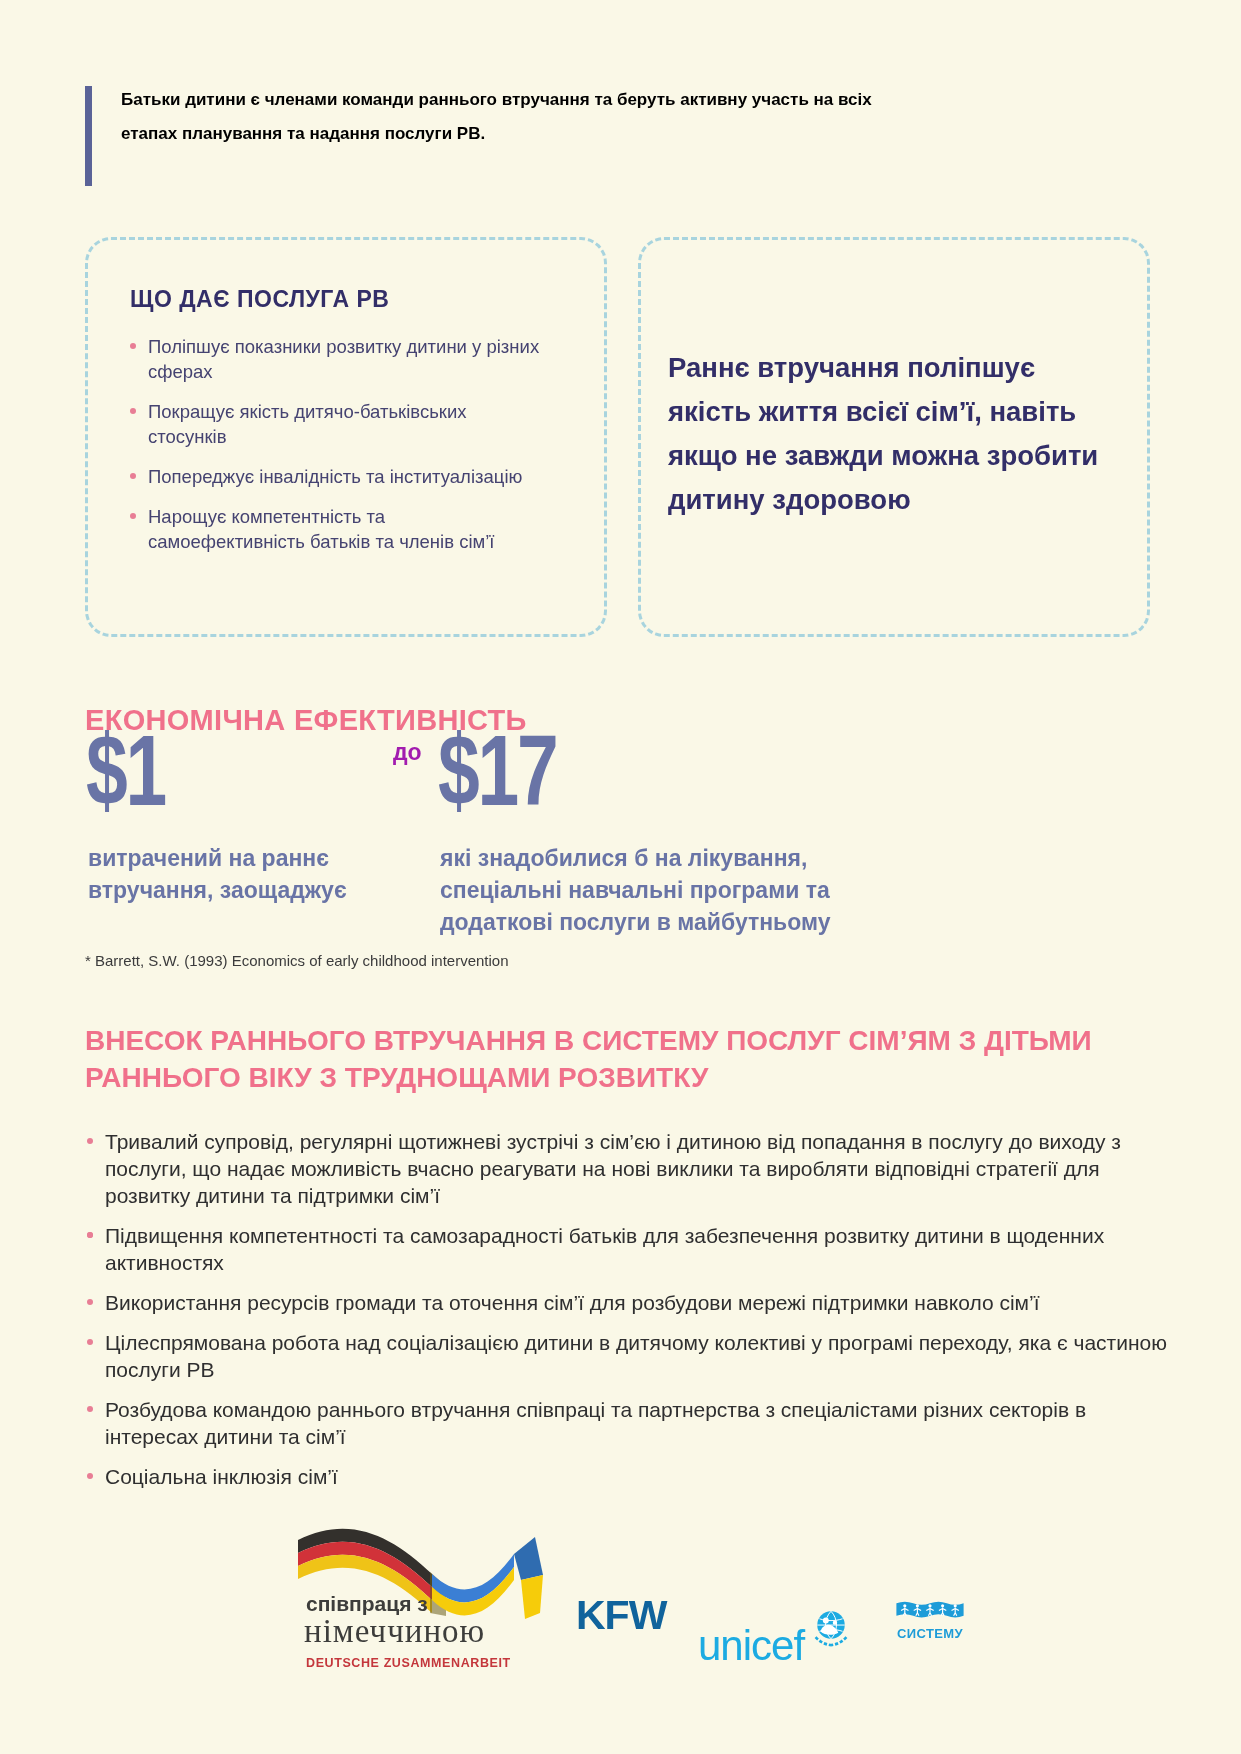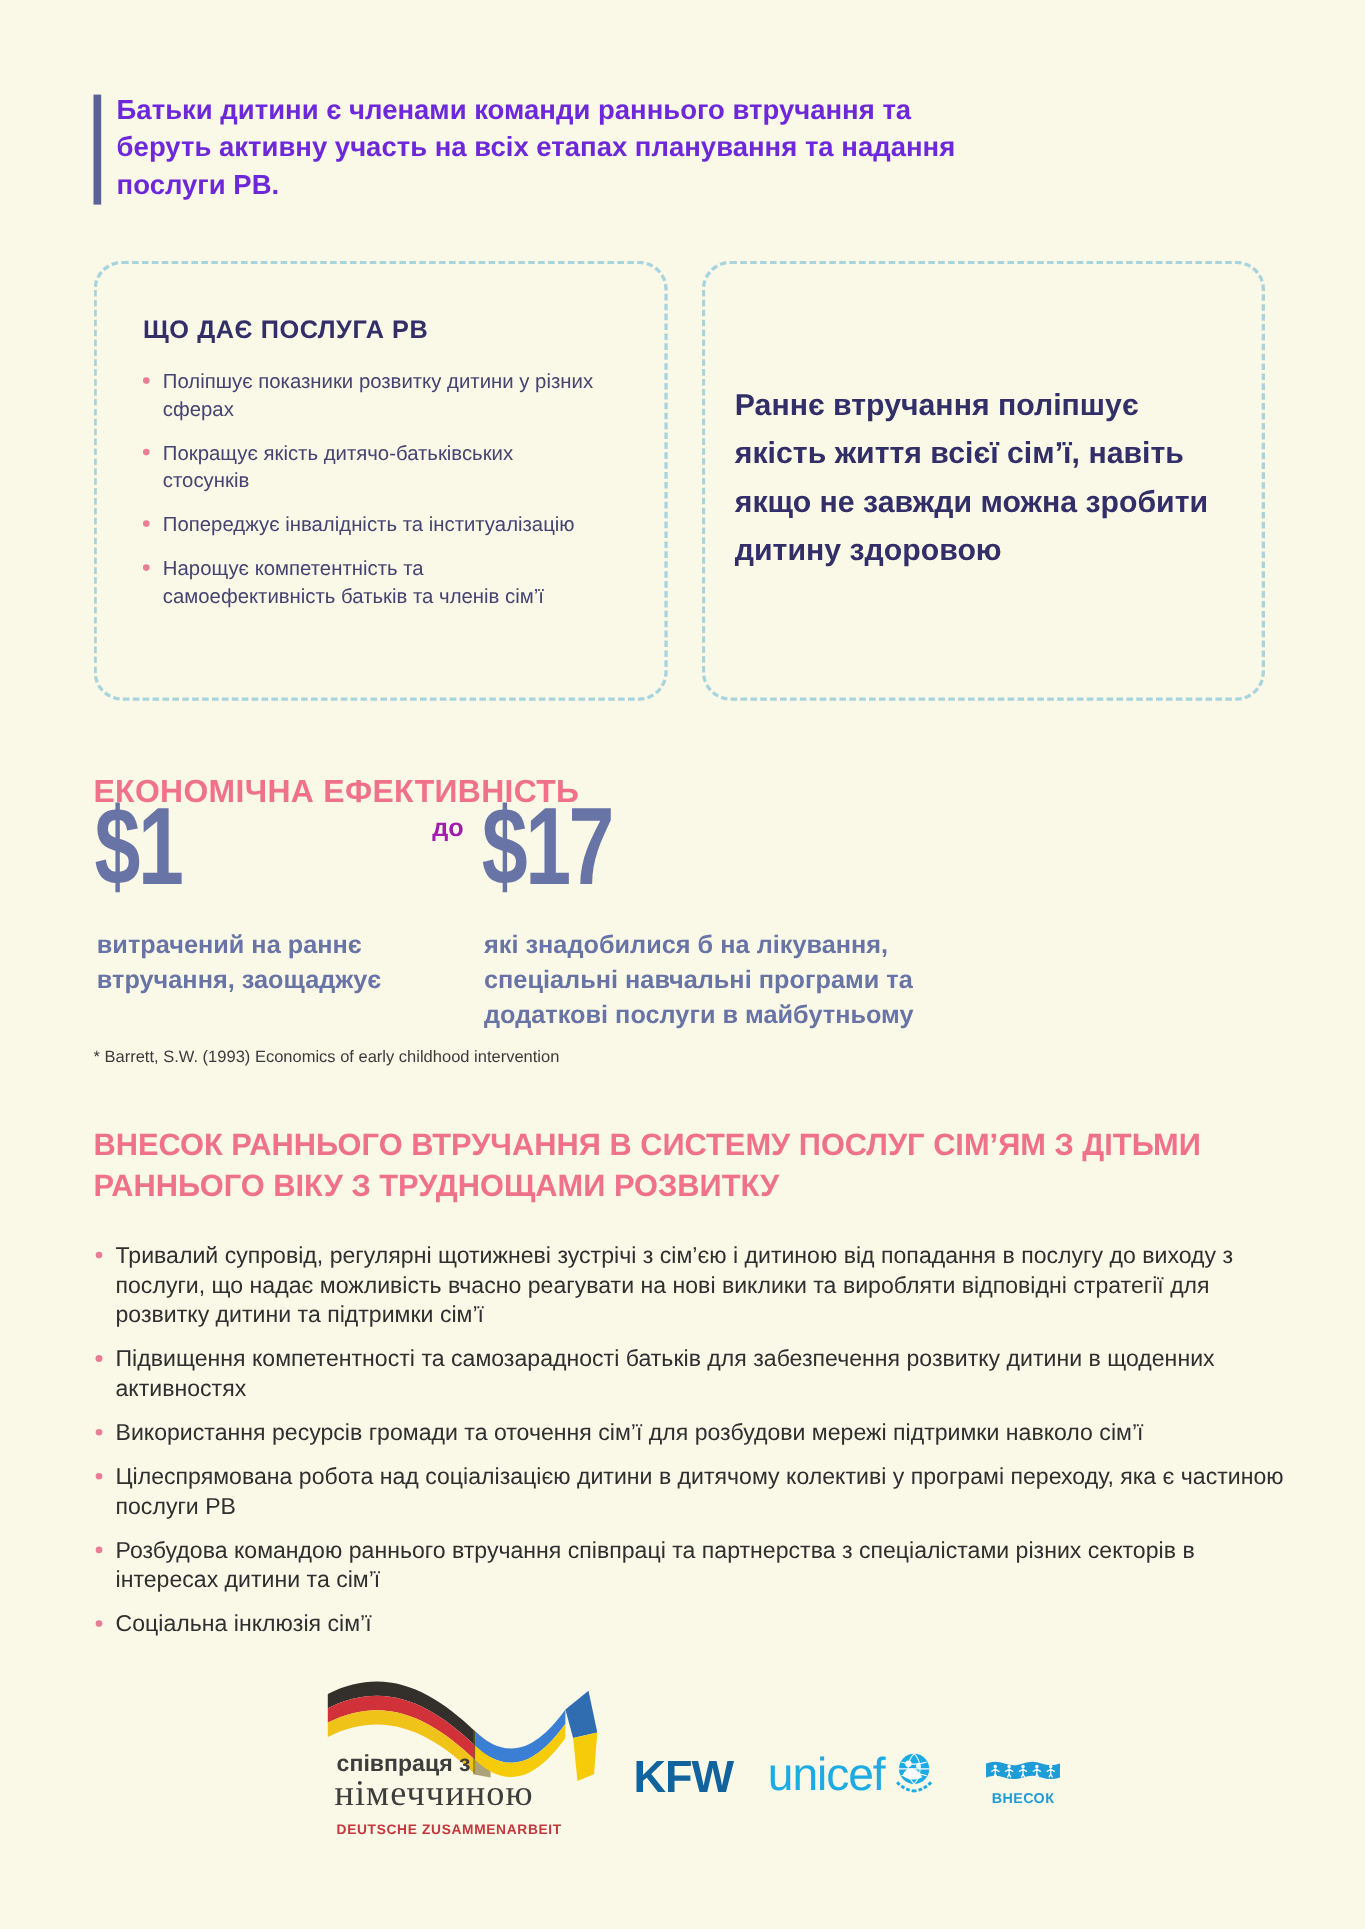--- a/index.html
+++ b/index.html
@@ -1,22 +1,22 @@
 <!DOCTYPE html>
 <html><head>
 <meta charset="utf-8">
 <style>
   html,body{margin:0;padding:0;}
   .page{position:relative;width:1241px;height:1754px;background:#FAF8E7;
         font-family:"Liberation Sans",sans-serif;overflow:hidden;}
 
   
   .quote-bar{position:absolute;left:85px;top:86px;width:7px;height:100px;background:#5A6397;}
-  .quote{position:absolute;left:106px;top:83px;width:775px;font-weight:bold;
-         font-size:25px;line-height:34px;color:#6d28d9;}
+  .quote{position:absolute;left:121px;top:83px;width:775px;font-weight:bold;
+         font-size:17px;line-height:34px;color:#000000;}
 
   
   .box{position:absolute;top:237px;height:400px;border:3px dashed #A8D4DE;
        border-radius:26px;box-sizing:border-box;}
   .benefits{left:85px;width:522px;}
   .highlight{left:638px;width:512px;}
   .benefits h2{position:absolute;left:42px;top:46px;margin:0;font-size:23px;
                letter-spacing:.5px;color:#322E68;}
   .benefits ul{position:absolute;left:42px;top:94px;margin:0;padding:0;list-style:none;width:412px;}
   .benefits li{position:relative;padding-left:18px;margin-bottom:15px;
@@ -48,21 +48,21 @@
   
   .ribbon{position:absolute;left:290px;top:1520px;width:265px;height:127px;}
   .coop1{position:absolute;left:306px;top:1592px;font-size:21px;font-weight:bold;color:#3D3D3B;}
   .coop2{position:absolute;left:304px;top:1613px;font-family:"Liberation Serif",serif;
          font-size:33px;color:#3D3D3B;letter-spacing:1px;text-align:right;}
   .coop3{position:absolute;left:306px;top:1656px;font-size:12.5px;font-weight:bold;
          color:#C4373C;letter-spacing:.6px;text-align:right;}
   .kfw{position:absolute;left:576px;top:1592px;font-size:41px;font-weight:bold;
        color:#10639C;letter-spacing:-1px;}
   .unicef-wrap{position:absolute;left:698px;top:1589px;display:flex;align-items:center;}
-  .unicef-text{font-size:42px;color:#1CABE2;letter-spacing:-1px;}
+  .unicef-text{font-size:42px;color:#1CABE2;letter-spacing:-1px;margin-top:33px;}
   .unicef-emblem{display:inline-block;width:44px;height:44px;margin-left:5px;}
   .dzherelo{position:absolute;left:894px;top:1599px;width:72px;text-align:center;}
   .dz-text{font-size:13px;font-weight:bold;color:#1D9CD8;letter-spacing:.4px;margin-top:2px;}
 </style>
 </head>
 <body>
 
 <div class="page">
 
   <div class="quote-bar"></div>
@@ -143,16 +143,16 @@
         <circle cx="20" cy="6.5" r="1.5" stroke="none"></circle>
           <path d="M20,8 L20,13 M20,9 L16.5,11 M20,9 L23.5,11 M20,13 L18.5,16 M20,13 L21.5,16" fill="none"></path>
         <circle cx="32" cy="6.5" r="1.5" stroke="none"></circle>
           <path d="M32,8 L32,13 M32,9 L28.5,11 M32,9 L35.5,11 M32,13 L30.5,16 M32,13 L33.5,16" fill="none"></path>
         <circle cx="44" cy="6.5" r="1.5" stroke="none"></circle>
           <path d="M44,8 L44,13 M44,9 L40.5,11 M44,9 L47.5,11 M44,13 L42.5,16 M44,13 L45.5,16" fill="none"></path>
         <circle cx="56" cy="6.5" r="1.5" stroke="none"></circle>
           <path d="M56,8 L56,13 M56,9 L52.5,11 M56,9 L59.5,11 M56,13 L54.5,16 M56,13 L57.5,16" fill="none"></path>
       </g>
     </svg>
-    <div class="dz-text">ВНЕСОК</div>
+    <div class="dz-text">СИСТЕМУ</div>
   </div>
 
 </div>
 
 </body></html>

